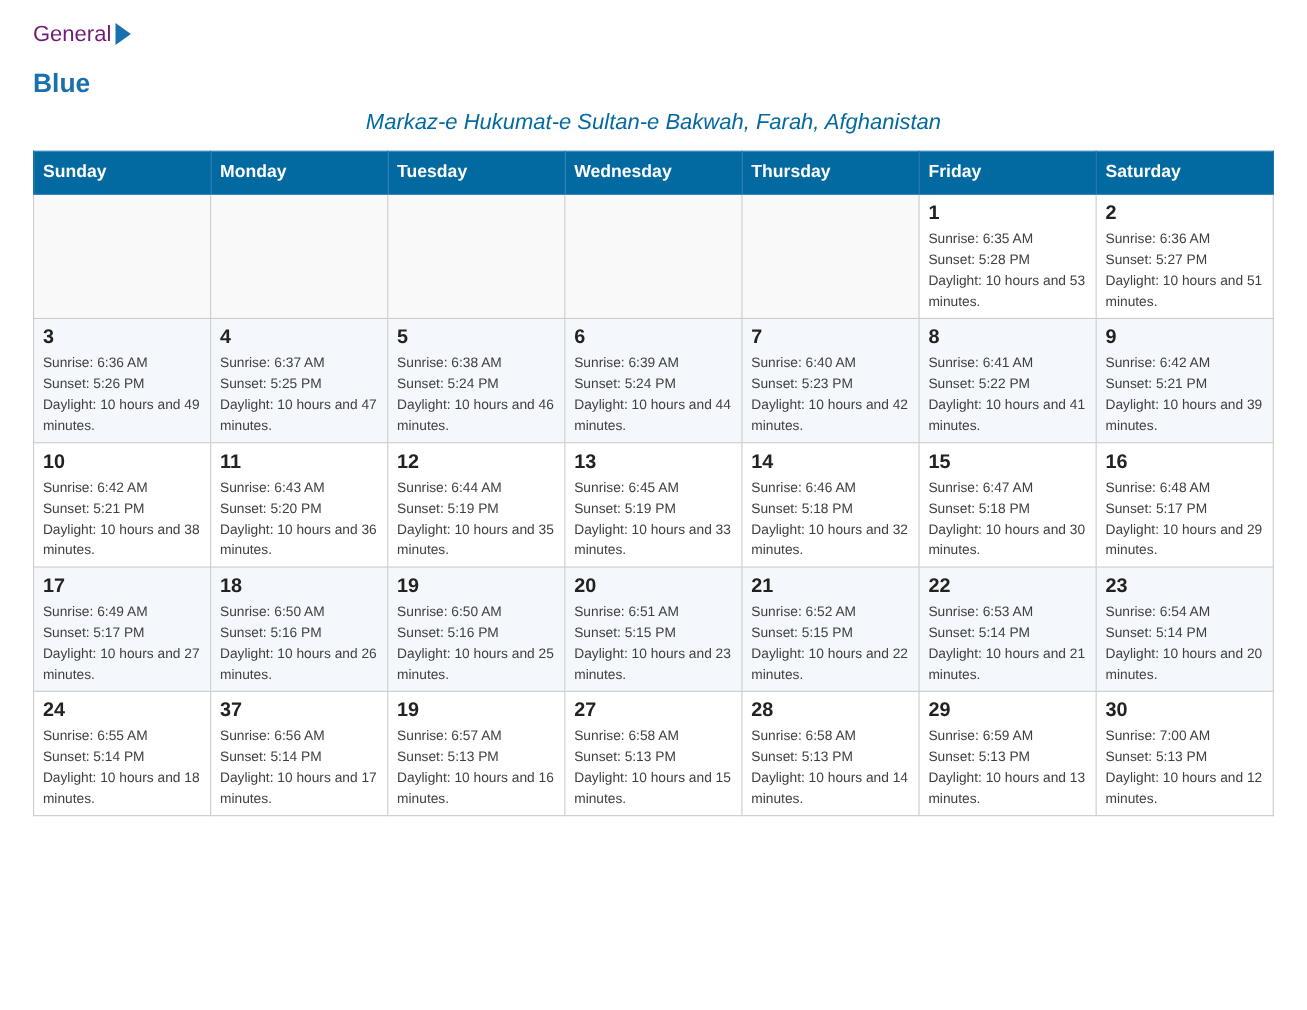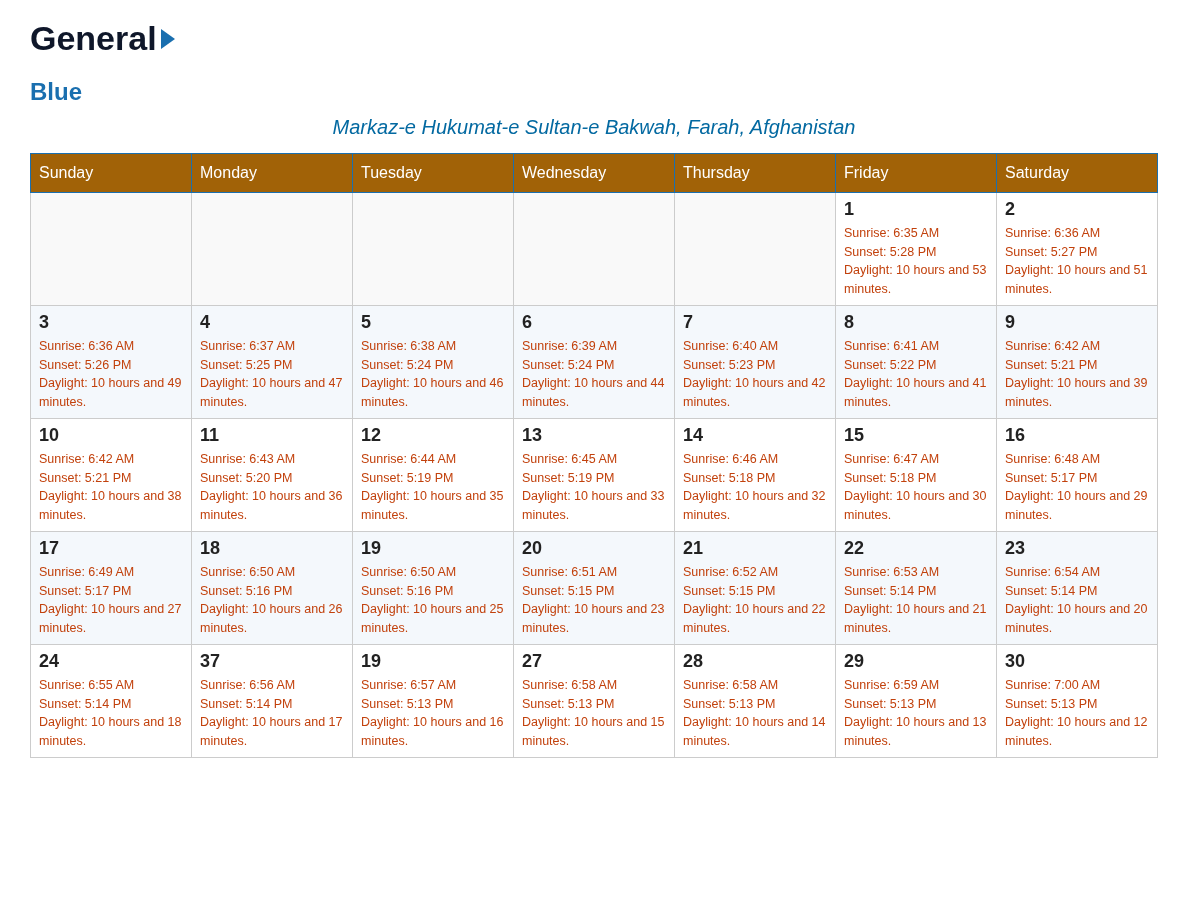--- a/index.html
+++ b/index.html
@@ -28,26 +28,26 @@
       color: #0369a1;
       margin-bottom: 14px;
       font-style: italic;
     }
     .calendar-table {
       width: 100%;
       border-collapse: collapse;
       table-layout: fixed;
     }
     .calendar-table thead tr th {
-      background-color: #a16207;
+      background-color: #0369a1;
       color: #fff;
       padding: 10px 8px;
       text-align: left;
       font-size: 16px;
-      font-weight: normal;
+      font-weight: bold;
       border: 1px solid #1a6faf;
     }
     .calendar-table tbody tr td {
       vertical-align: top;
       border: 1px solid #ccc;
       padding: 6px 8px;
       font-size: 13px;
       color: #333;
       height: 110px;
     }
@@ -56,36 +56,36 @@
     }
     .day-number {
       font-size: 18px;
       font-weight: bold;
       color: #222;
       display: block;
       margin-bottom: 4px;
     }
     .day-info {
       font-size: 12.5px;
-      color: #c2410c;
+      color: #404040;
       line-height: 1.5;
     }
     .calendar-table tbody tr:nth-child(odd) td {
       background-color: #fff;
     }
     .calendar-table tbody tr:nth-child(even) td {
       background-color: #f4f8fc;
     }
     .calendar-table tbody tr td.empty {
       background: #f9f9f9 !important;
     }
     .logo-text-general {
-      font-size: 34px;
-      font-weight: bold;
-      color: #0f172a;
+      font-size: 20px;
+      font-weight: normal;
+      color: #701a75;
     }
     .logo-arrow {
       display: inline-block;
       width: 0;
       height: 0;
       border-top: 10px solid transparent;
       border-bottom: 10px solid transparent;
       border-left: 14px solid #1a6faf;
       margin-left: 4px;
       vertical-align: middle;

